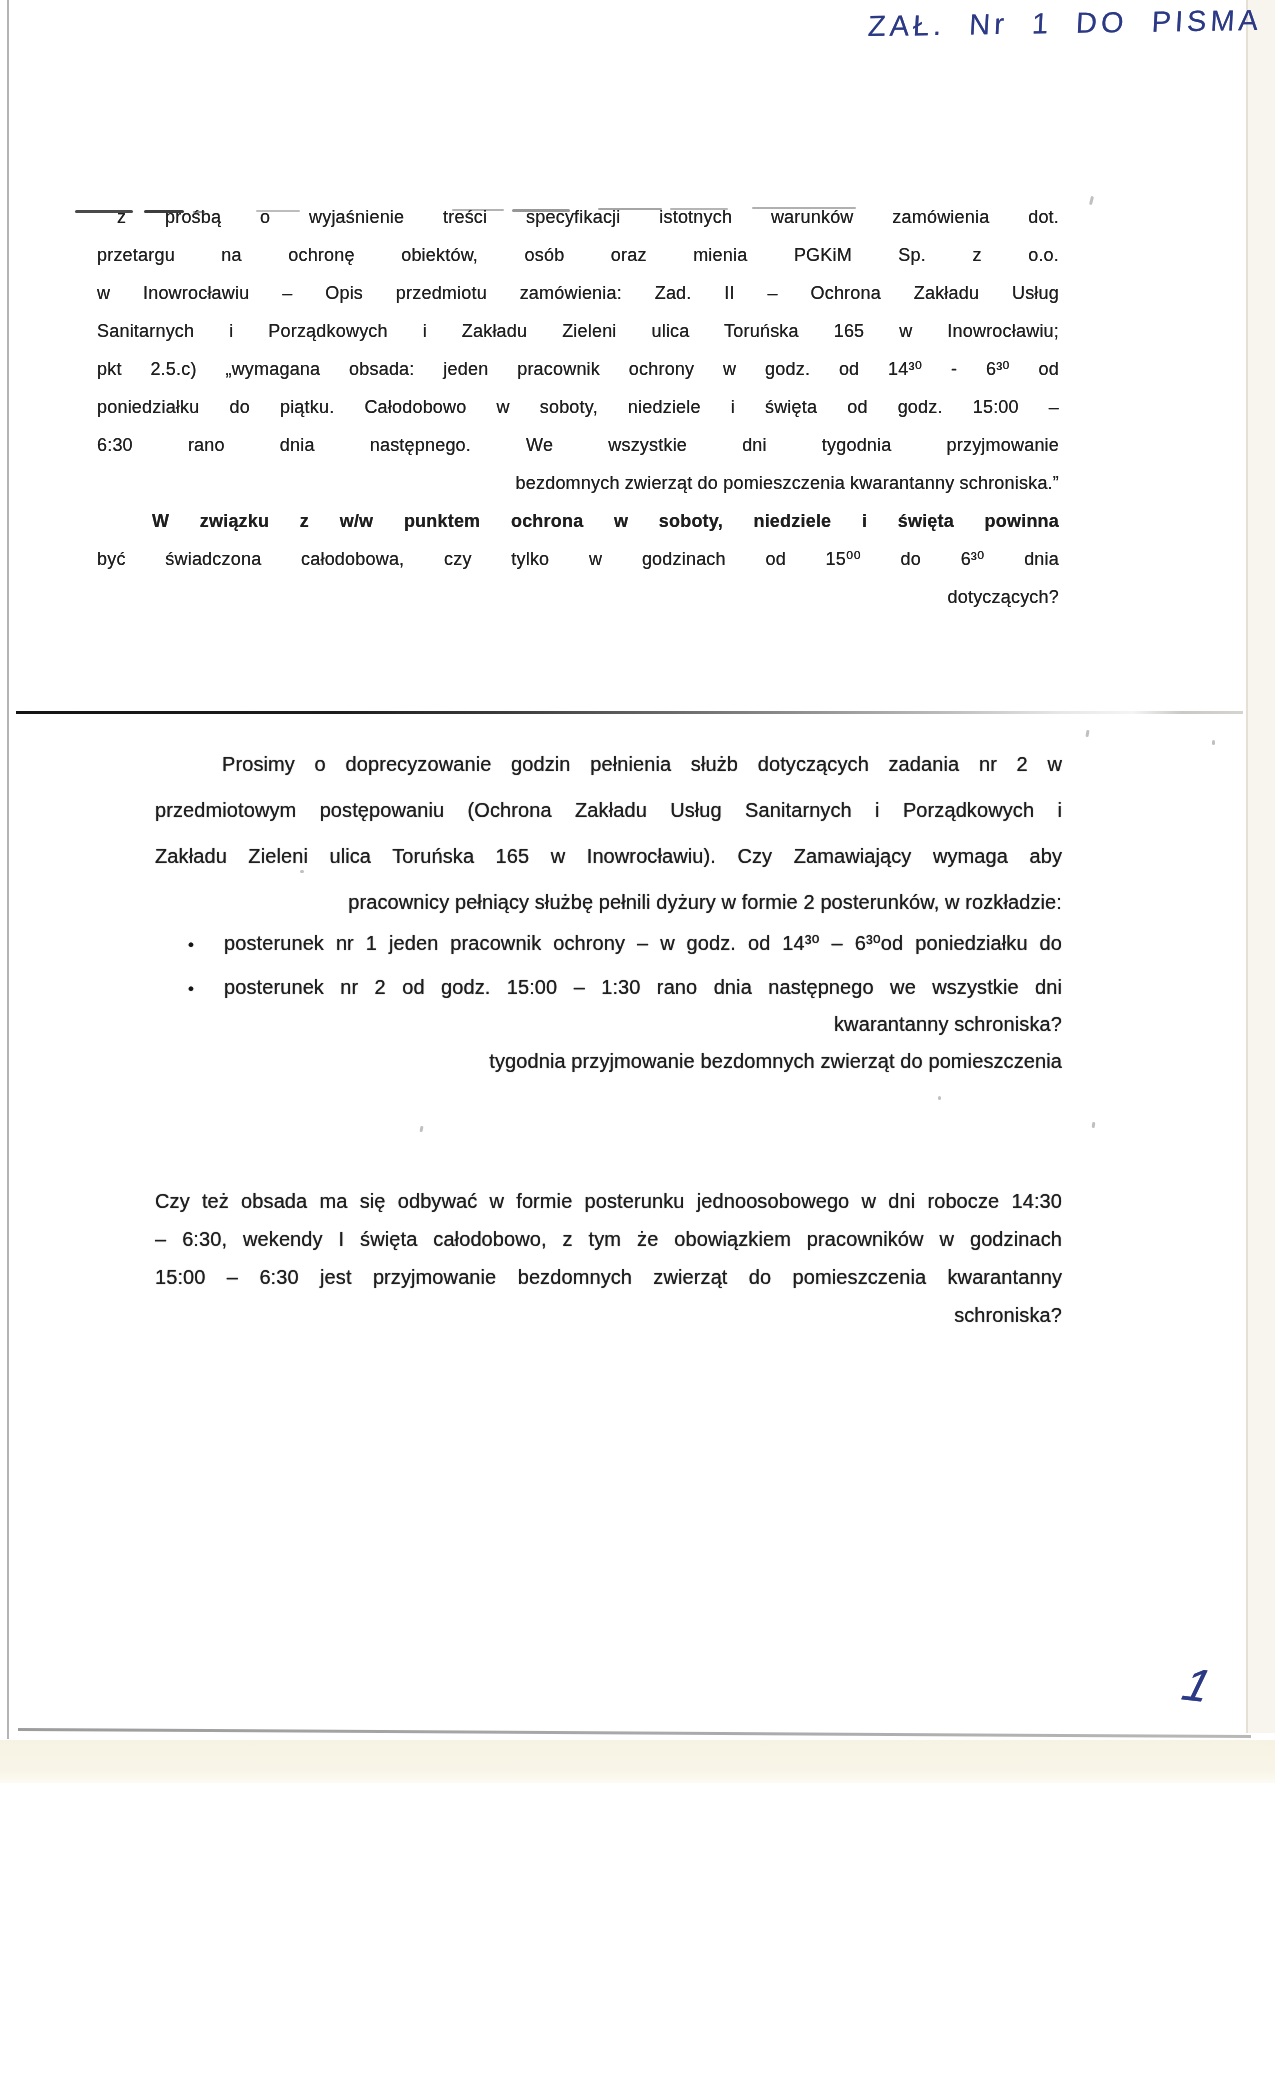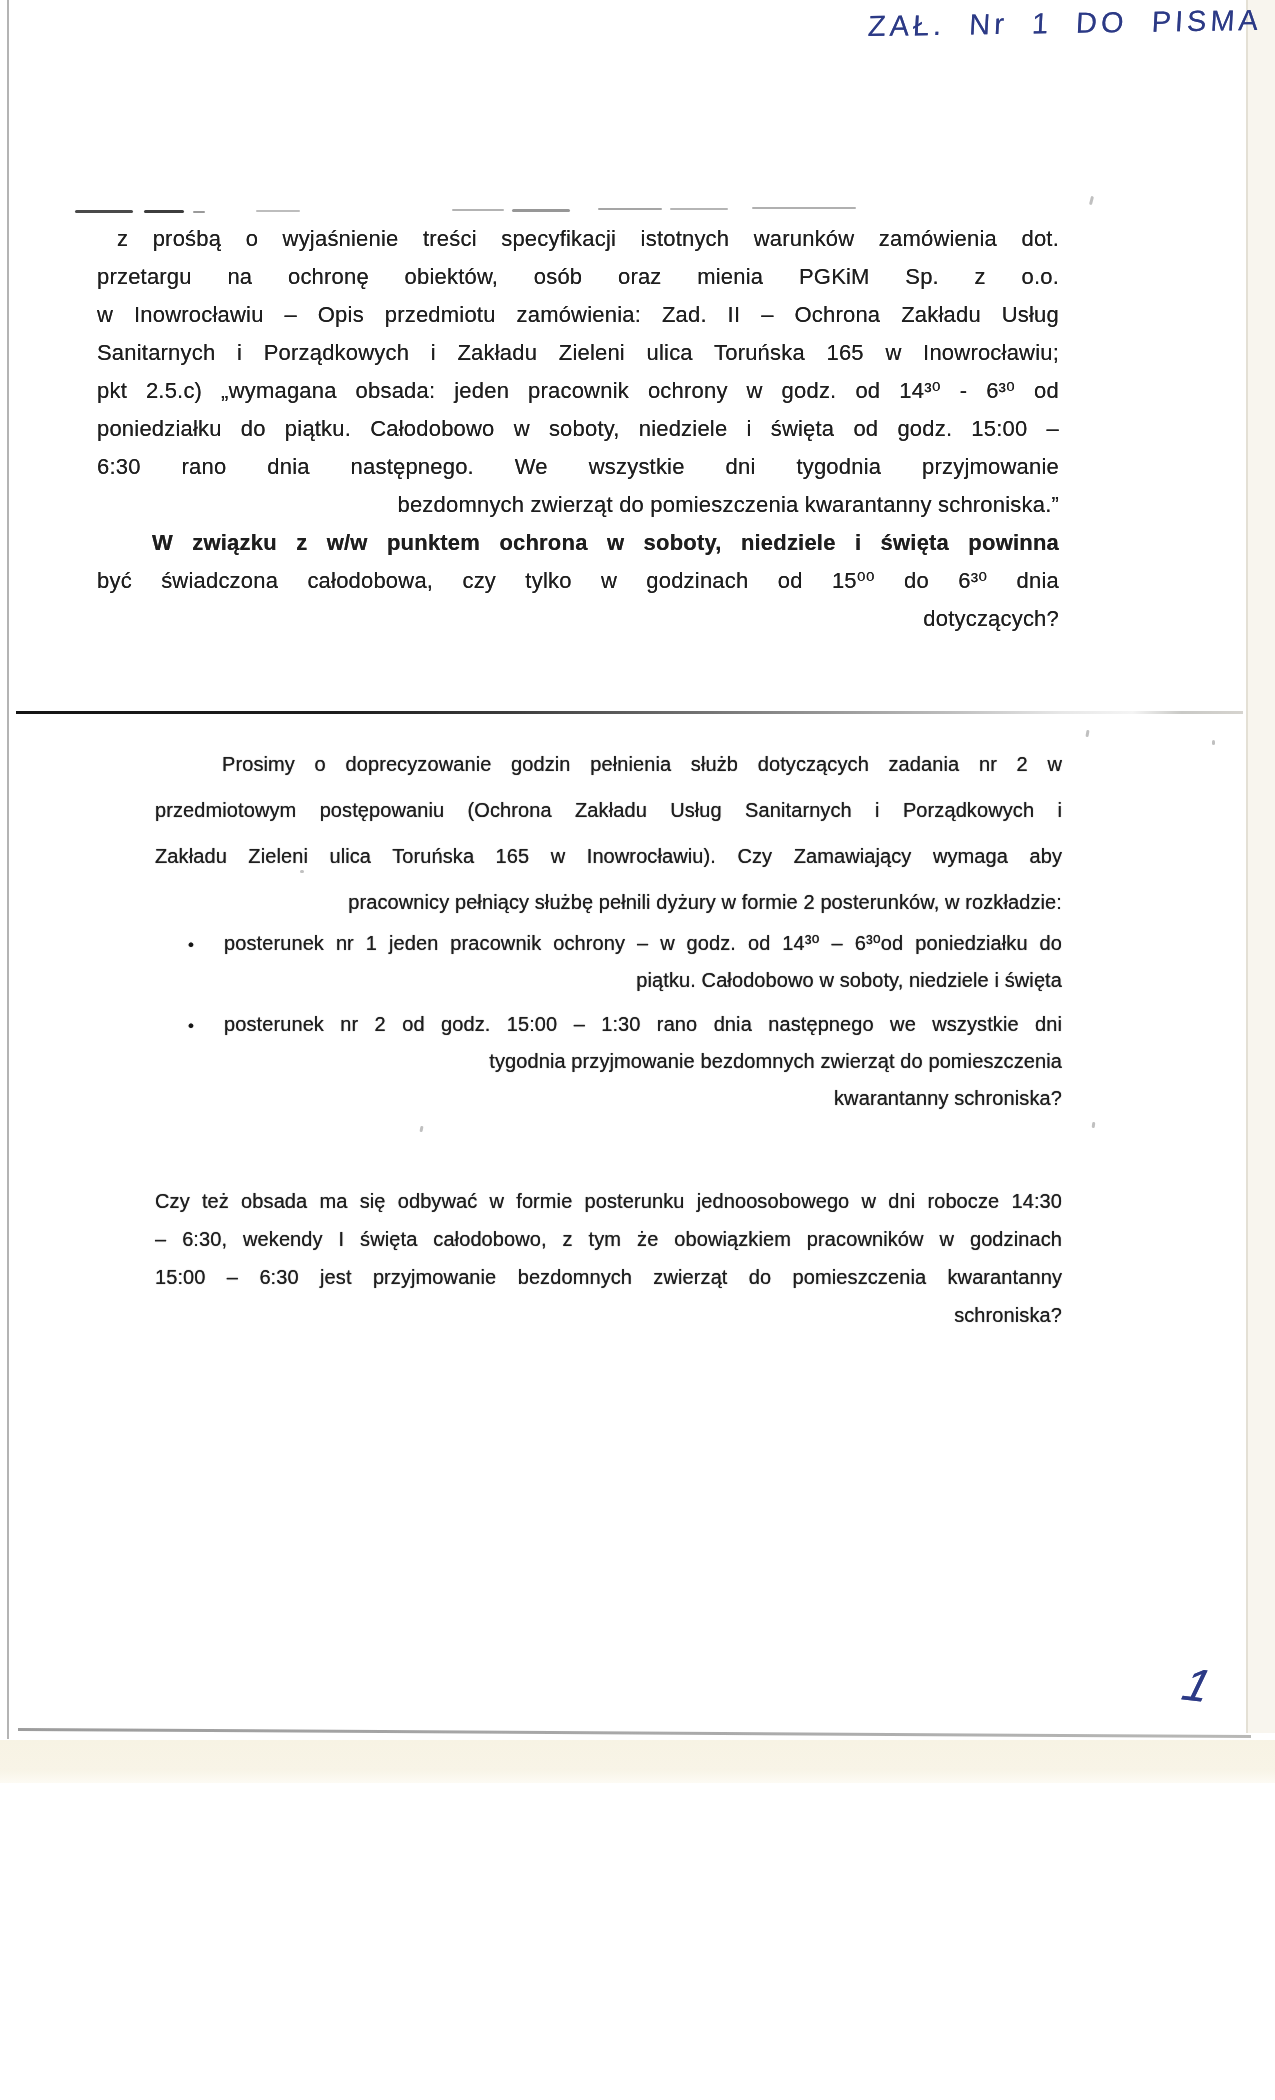--- a/index.html
+++ b/index.html
@@ -40,22 +40,22 @@
     text-shadow:0 0 0.6px rgba(44,58,134,.8);
   }
 
   
   .dash { position:absolute; height:3px; border-radius:2px; }
 
   
   .scan-text { text-shadow:0 0 0.6px rgba(10,10,10,.8); }
 
   .s1 {
-    position:absolute; left:97px; top:220px; width:962px;
-    font-size:22px; line-height:38px; letter-spacing:0.2px;
+    position:absolute; left:97px; top:198px; width:962px;
+    font-size:18px; line-height:38px; letter-spacing:0.2px;
   }
   .s2 {
     position:absolute; left:155px; width:907px;
     font-size:20px; letter-spacing:0.1px;
     text-shadow:0 0 0.8px rgba(10,10,10,.85);
   }
   .s2-para1 { top:741px; line-height:46px; }
   .s2-bullets { top:925px; line-height:37px; }
   .s2-para2 { top:1182px; line-height:38px; }
 
@@ -127,27 +127,26 @@
   <div class="line j ind67">Prosimy o doprecyzowanie godzin pełnienia służb dotyczących zadania nr 2 w</div>
   <div class="line j">przedmiotowym postępowaniu (Ochrona Zakładu Usług Sanitarnych i Porządkowych i</div>
   <div class="line j">Zakładu Zieleni ulica Toruńska 165 w Inowrocławiu). Czy Zamawiający wymaga aby</div>
   <div class="line l">pracownicy pełniący służbę pełnili dyżury w formie 2 posterunków, w rozkładzie:</div>
 </div>
 
 <div class="s2 s2-bullets scan-text">
   <div class="bullet-item">
     <span class="bullet-marker">•</span>
     <div class="line j">posterunek nr 1  jeden pracownik ochrony – w godz. od 14³⁰ – 6³⁰od poniedziałku do</div>
-    <div class="line l">piątku. Całodobowo w soboty, niedziele i święta</div>
   </div>
   <div class="bullet-item">
     <span class="bullet-marker">•</span>
     <div class="line j">posterunek nr 2 od godz. 15:00 – 1:30 rano dnia następnego we wszystkie dni</div>
+    <div class="line l">kwarantanny schroniska?</div>
     <div class="line l">tygodnia przyjmowanie bezdomnych zwierząt do pomieszczenia</div>
-    <div class="line l">kwarantanny schroniska?</div>
   </div>
 </div>
 
 <div class="s2 s2-para2 scan-text">
   <div class="line j">Czy też obsada ma się odbywać w formie posterunku jednoosobowego w dni robocze 14:30</div>
   <div class="line j">– 6:30, wekendy I święta całodobowo, z tym że obowiązkiem pracowników w godzinach</div>
   <div class="line j">15:00 – 6:30 jest  przyjmowanie bezdomnych zwierząt do pomieszczenia kwarantanny</div>
   <div class="line l">schroniska?</div>
 </div>
 

